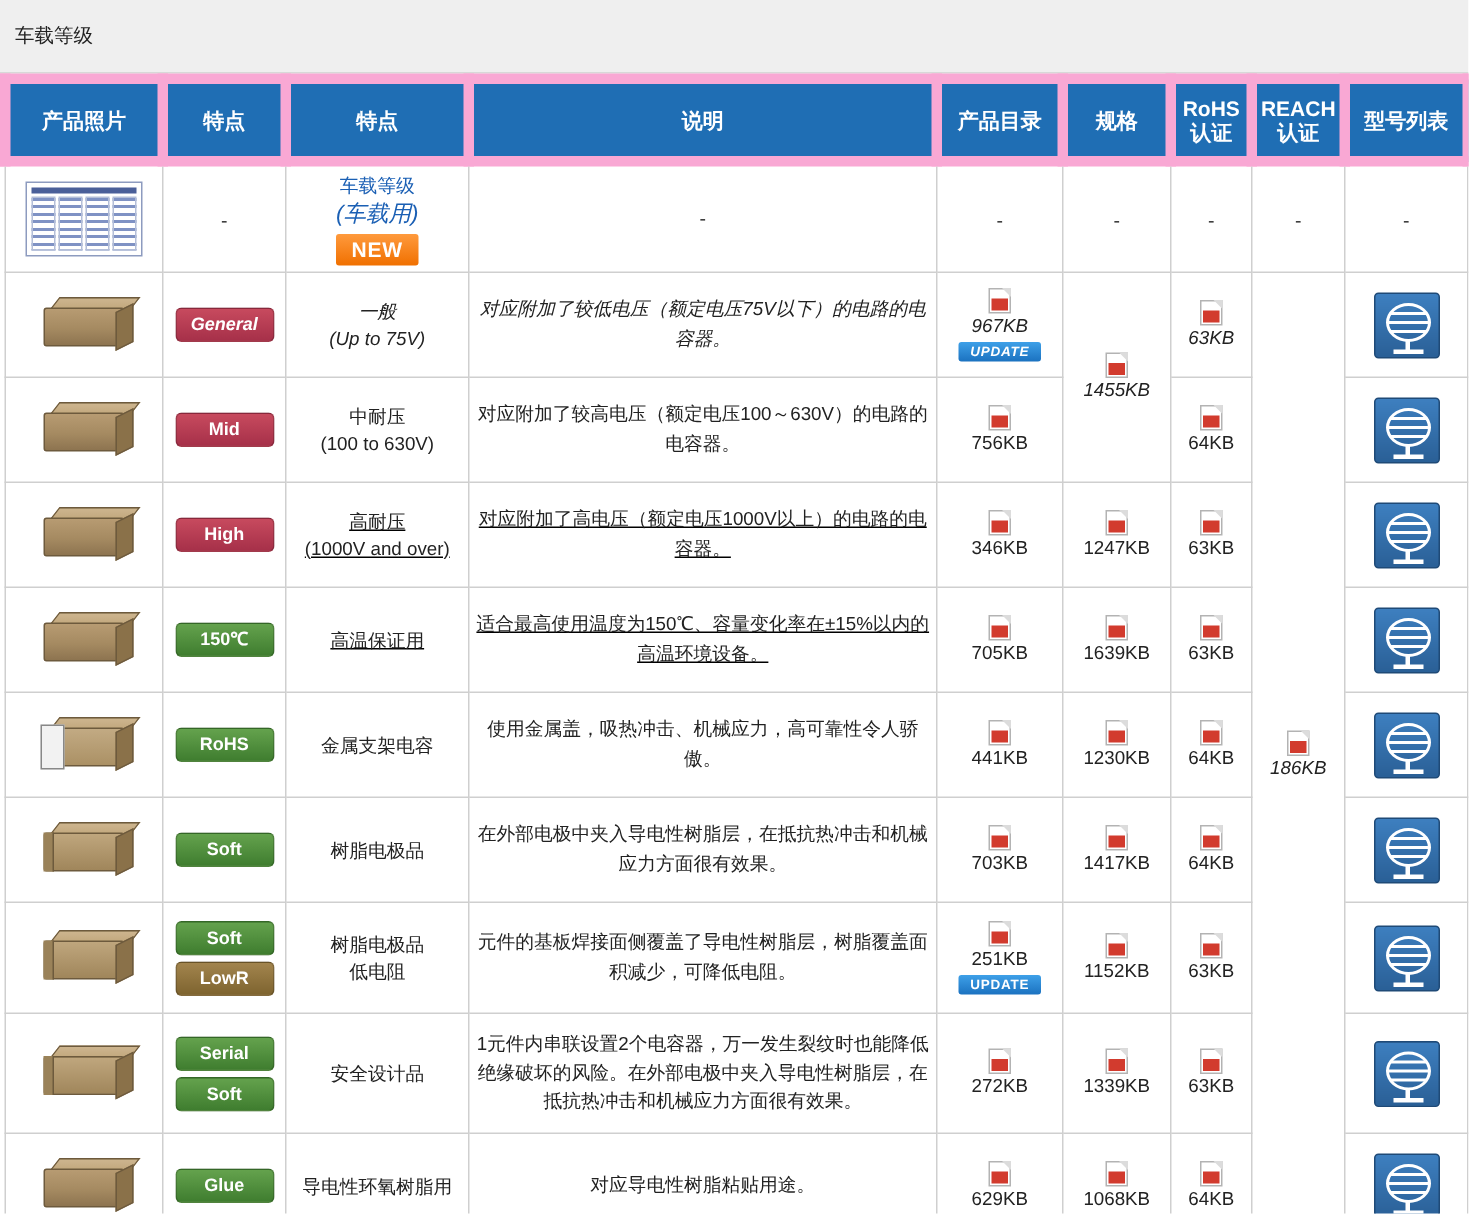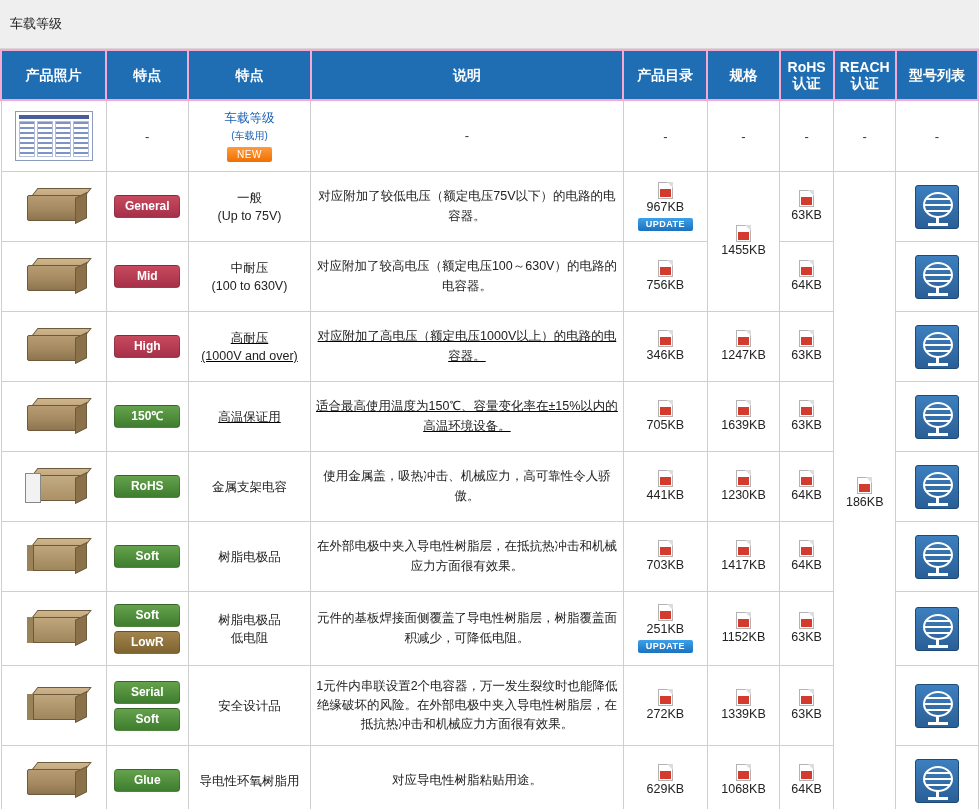--- a/index.html
+++ b/index.html
@@ -26,21 +26,21 @@
     width: 979px;
     table-layout: fixed;
   }
   table.main th {
     background: #1f6eb4;
     color: #ffffff;
     font-size: 14px;
     font-weight: bold;
     text-align: center;
     vertical-align: middle;
-    border: 2px solid #f9a8d4;
+    border: 7px solid #f9a8d4;
     padding: 8px 2px;
     line-height: 1.15;
   }
   table.main td {
     border: 1px solid #cfcfcf;
     vertical-align: middle;
     text-align: center;
     font-size: 12.5px;
     color: #222;
     background: #ffffff;
@@ -146,25 +146,25 @@
   .badge.red   { background: linear-gradient(180deg,#c74a5e,#a63049); }
   .badge.green { background: linear-gradient(180deg,#64a24d,#3f7d2f); }
   .badge.brown { background: linear-gradient(180deg,#a2844d,#7e642f); }
 
   .guide-link {
     color: #1a5fb4;
     font-size: 12.5px;
     line-height: 1.35;
     text-decoration: none;
   }
-  .guide-link .sub { font-size: 10px; color: #1a5fb4; }
+  .guide-link .sub { font-size: 15px; color: #1a5fb4; font-style: italic; }
   .tag-new {
     display: inline-block;
     background: linear-gradient(180deg,#ff9a3d,#f07000);
-    color: #fff; font-size: 10px; font-weight: normal;
+    color: #fff; font-size: 14px; font-weight: bold;
     padding: 1px 10px; border-radius: 2px; margin-top: 3px;
     letter-spacing: .5px;
   }
   .tag-update {
     display: inline-block;
     background: linear-gradient(180deg,#3ea0e8,#1b72c0);
     color: #fff; font-size: 9px; font-weight: bold;
     padding: 1px 8px; border-radius: 2px; margin-top: 2px;
     letter-spacing: .5px;
   }
@@ -302,21 +302,21 @@
         <span class="dash">-</span>
       </td>
       <td>
         <span class="dash">-</span>
       </td>
       <td>
         <span class="dash">-</span>
       </td>
     </tr>
 
-    <tr style="height:70px;">
+    <tr style="height:70px;font-style:italic;">
       <td>
         <div class="chip">
           <div class="top"></div>
           <div class="body"></div>
           <div class="side"></div>
         </div>
       </td>
       <td>
         <span class="badge red">General</span>
       </td>

